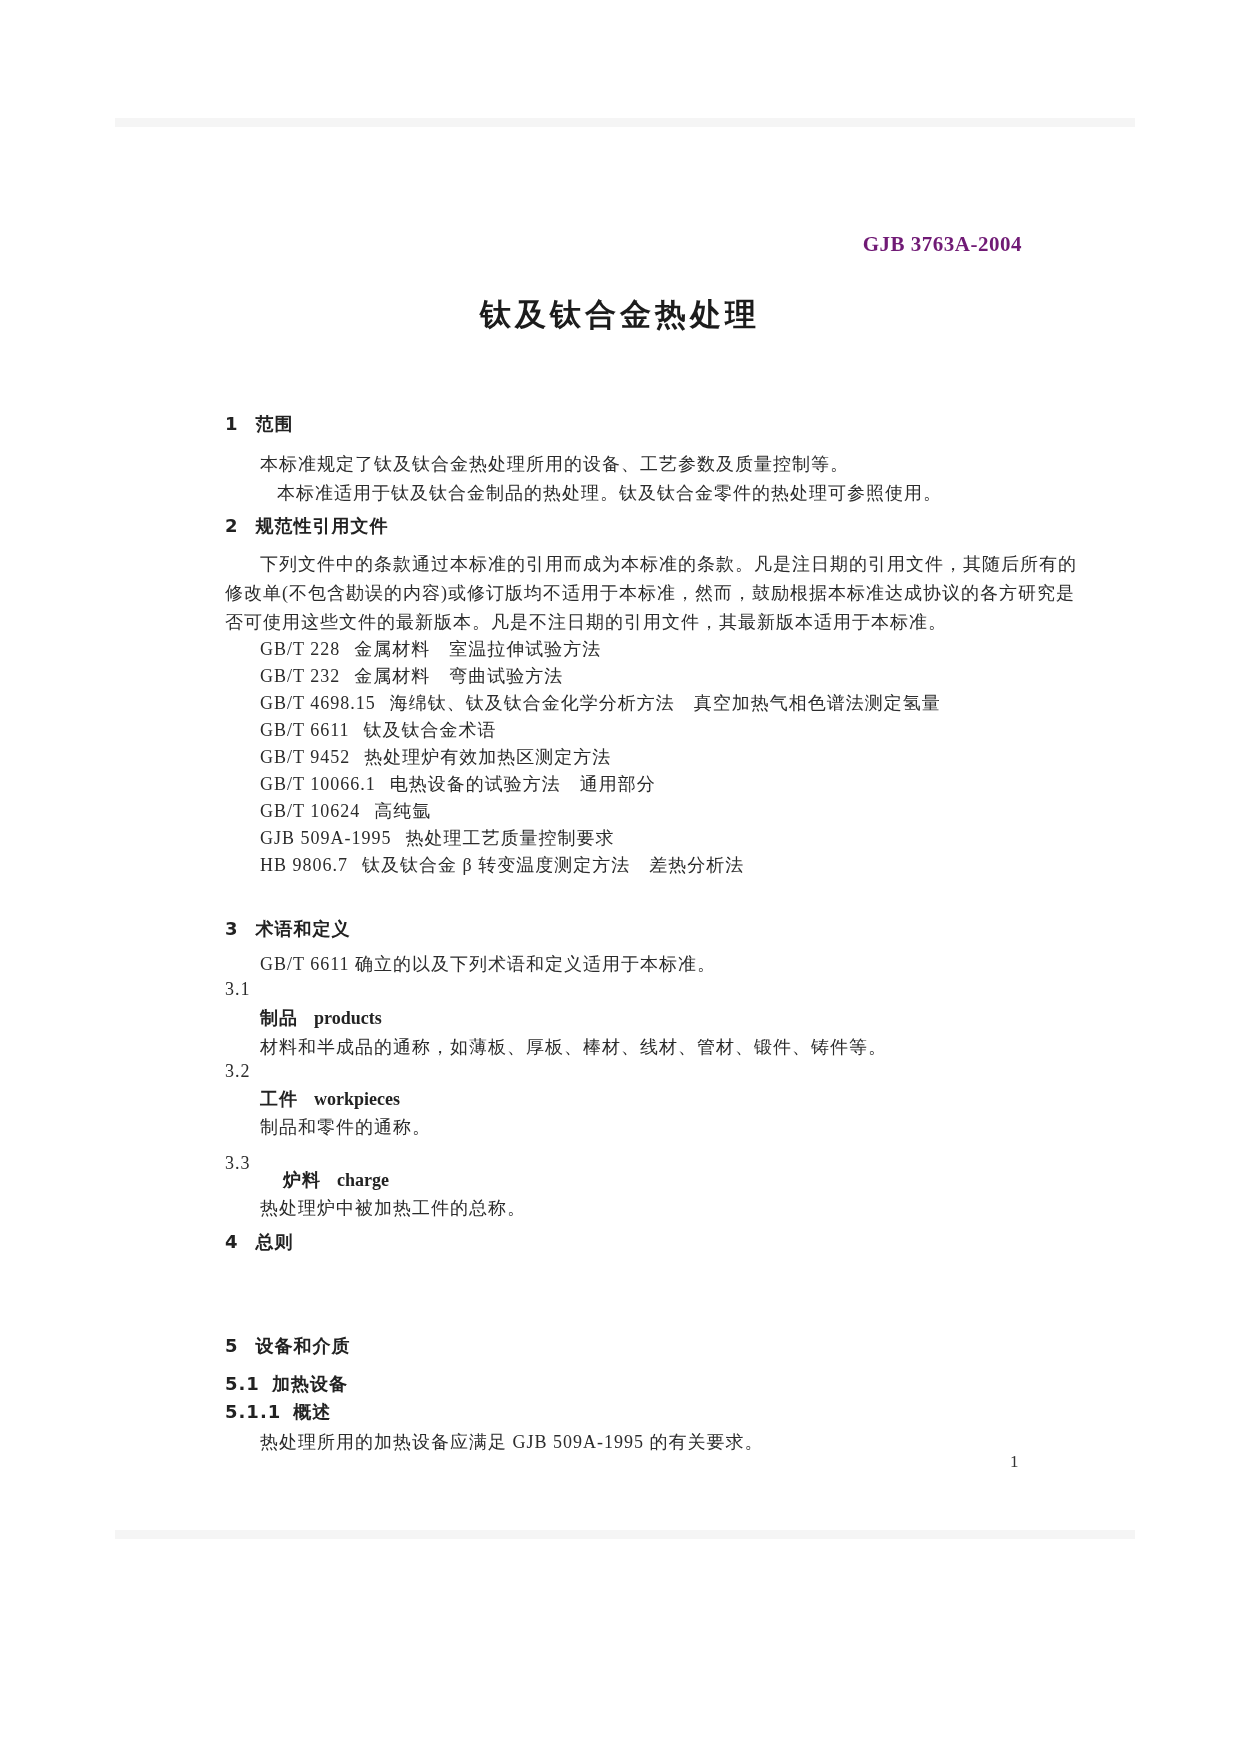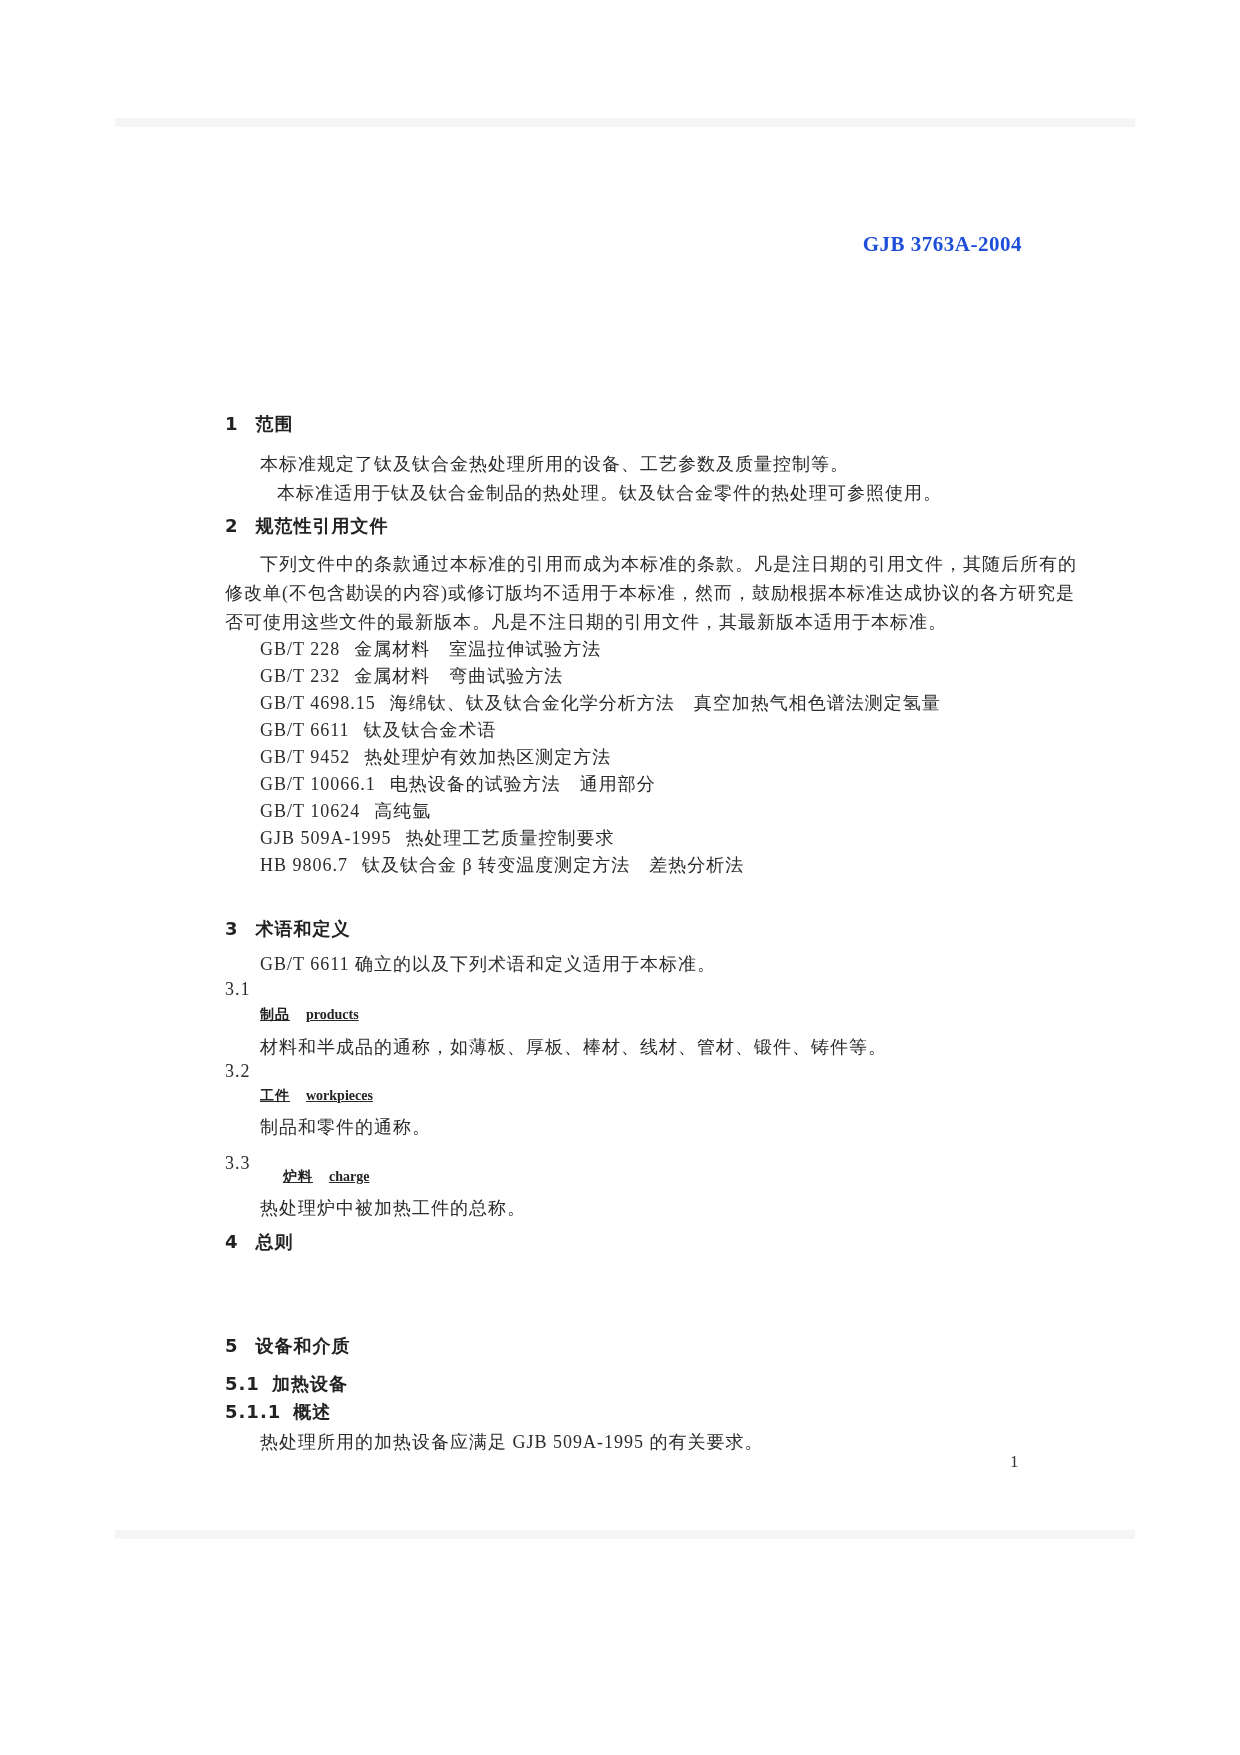--- a/index.html
+++ b/index.html
@@ -8,21 +8,21 @@
     width:1240px;height:1755px;
     background:#ffffff;
     font-family:"Liberation Serif","DejaVu Serif",serif;
     color:#272727;
     overflow:hidden;
   }
   .abs{position:absolute;}
   .band{background:#f5f5f5;height:9px;width:1020px;left:115px;}
   .hdr-code{
     font-family:"Liberation Serif","DejaVu Serif",serif;
-    font-weight:bold;font-size:21px;letter-spacing:0.5px;color:#1d4ed8;
+    font-weight:bold;font-size:21px;letter-spacing:0.5px;color:#701a75;
   }
   .doc-title{
     width:100%;text-align:center;
     font-family:"DejaVu Sans","Liberation Sans",sans-serif;
     font-weight:bold;font-size:31px;letter-spacing:4px;color:#1c1c1c;
   }
   .sec-head{
     font-family:"DejaVu Sans","Liberation Sans",sans-serif;
     font-weight:bold;font-size:18px;letter-spacing:1px;color:#222;
   }
@@ -31,41 +31,42 @@
   .body-txt{
     font-size:18px;letter-spacing:1px;color:#2b2b2b;line-height:29px;
     white-space:nowrap;
   }
   .wrapblock{white-space:normal;width:880px;}
   .wrapblock div{white-space:nowrap;}
   .ind{text-indent:35px;}
   .reflist{font-size:18px;letter-spacing:1px;color:#2b2b2b;line-height:27px;}
   .ref-code{margin-right:14px;}
   .term-num{font-size:18px;color:#2b2b2b;letter-spacing:1px;}
-  .term-line{font-size:14px;text-decoration:underline;}
+  .term-line{font-size:18px;}
   .term-zh{
     font-family:"DejaVu Sans","Liberation Sans",sans-serif;
     font-weight:bold;letter-spacing:1px;color:#222;
   }
   .term-en{
     font-family:"Liberation Serif","DejaVu Serif",serif;
     font-weight:bold;margin-left:16px;color:#222;
   }
   .pagenum{font-size:17px;color:#333;}
 </style>
 </head>
 <body>
 
 <div id="page">
 
   <div class="abs band" style="top:118px;"></div>
   <div class="abs band" style="top:1530px;"></div>
 
   <div class="abs hdr-code" style="top:232px;right:218px;">GJB 3763A-2004</div>
 
+  <div class="abs doc-title" style="top:294px;left:0;">钛及钛合金热处理</div>
 
   <div class="abs sec-head" style="top:412px;left:225px;">
     <span class="sec-num">1</span><span>范围</span>
   </div>
   <div class="abs body-txt" style="top:450px;left:260px;">本标准规定了钛及钛合金热处理所用的设备、工艺参数及质量控制等。</div>
   <div class="abs body-txt" style="top:479px;left:260px;margin-left:17px;">本标准适用于钛及钛合金制品的热处理。钛及钛合金零件的热处理可参照使用。</div>
 
   <div class="abs sec-head" style="top:514px;left:225px;">
     <span class="sec-num">2</span><span>规范性引用文件</span>
   </div>

